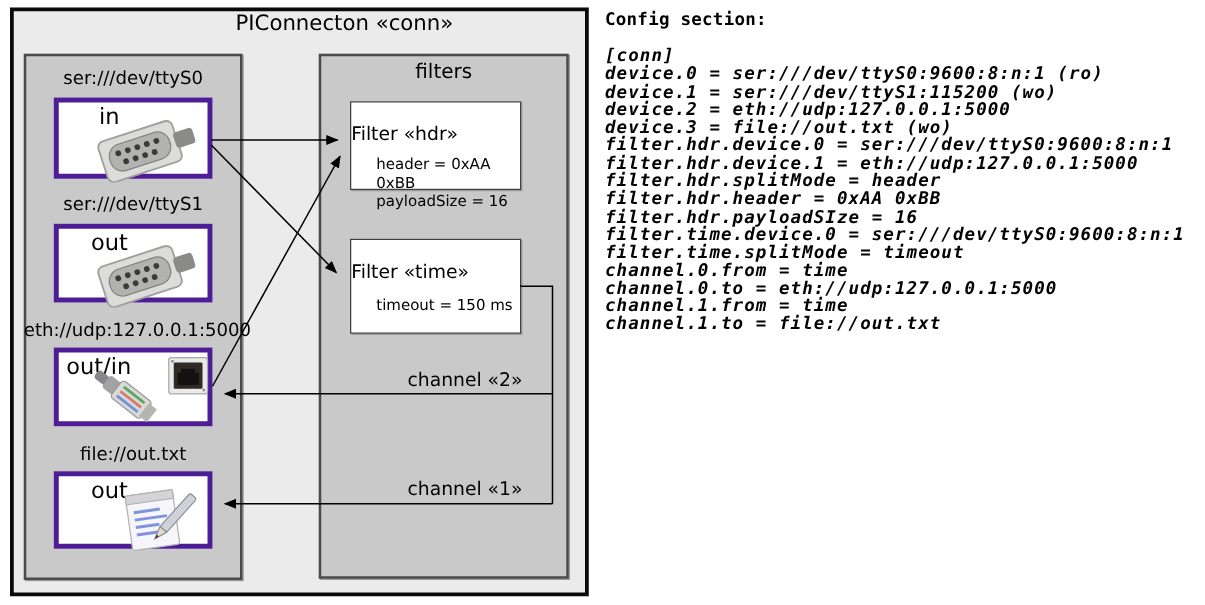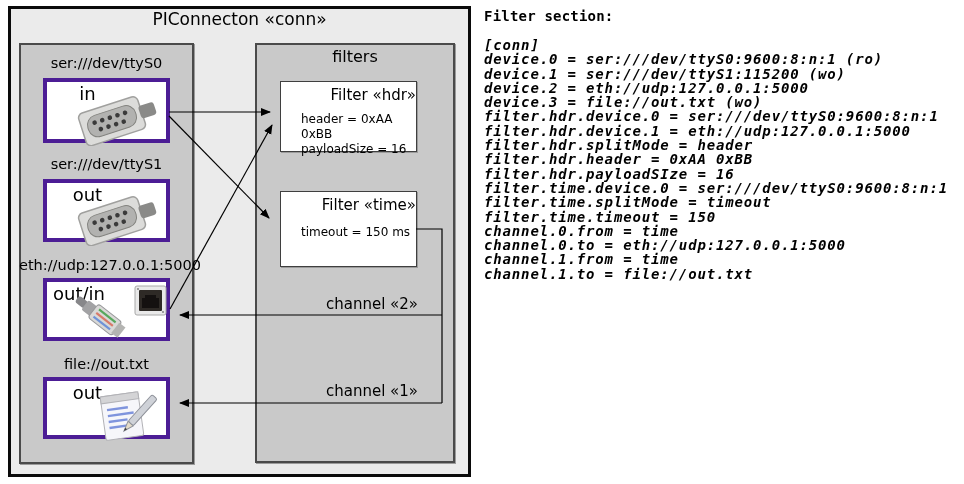--- a/index.html
+++ b/index.html
@@ -3,36 +3,36 @@
 <meta charset="utf-8">
 <style>
   html,body{margin:0;padding:0;background:#fff;}
   .screen{position:relative;width:964px;height:484px;background:#ffffff;
           font-family:"DejaVu Sans",sans-serif;color:#000;overflow:hidden;}
   .abs{position:absolute;}
 
   
   .outer-box{left:8px;top:6px;width:463px;height:471px;border:3px solid #0a0a0a;
              background:#ebebeb;box-sizing:border-box;}
-  .diagram-title{left:8px;top:9px;width:463px;text-align:center;font-size:17px;}
+  .diagram-title{left:8px;top:9px;width:463px;text-align:center;font-size:17px;padding-left:36px;}
   .group{background:#c9c9c9;border:2px solid #4a4a4a;box-sizing:border-box;
          box-shadow:1px 1px 0 #9b9b9b;}
   .devices-group{left:19px;top:43px;width:175px;height:421px;}
   .filters-group{left:255px;top:43px;width:200px;height:420px;}
   .group-title{left:255px;top:47px;width:200px;text-align:center;font-size:16px;}
 
   .dev-label{left:19px;width:175px;text-align:center;font-size:14.5px;white-space:nowrap;}
   .dev-box{left:43px;width:127px;background:#ffffff;border:4px solid #4c1d95;
            box-sizing:border-box;}
   .dir-label{position:absolute;top:1px;left:0;width:68%;text-align:center;font-size:18px;}
   .dir-label.tl{left:6px;width:auto;text-align:left;}
 
   .filter-box{left:280px;width:137px;background:#ffffff;border:1.5px solid #3f3f3f;
               box-sizing:border-box;box-shadow:1px 1px 0 #9b9b9b;}
-  .filter-title{margin-top:4px;text-align:right;font-size:15px;}
+  .filter-title{margin-top:16px;text-align:left;font-size:15px;}
   .filter-attrs{margin-top:8px;padding-left:20px;font-size:12px;line-height:15px;}
   .channel-label{left:280px;width:138px;text-align:right;font-size:15px;white-space:nowrap;}
 
   .wires{left:0;top:0;width:964px;height:484px;pointer-events:none;}
 
   
   .config-panel{left:480px;top:0;width:484px;height:300px;background:#fff;}
   .config-heading{position:absolute;left:4px;top:8px;
                   font:bold 14px "DejaVu Sans Mono",monospace;letter-spacing:0.2px;}
   .config-lines{position:absolute;left:4px;top:38px;
@@ -170,35 +170,34 @@
       <line x1="169" y1="112" x2="270" y2="112" marker-end="url(#arr)"></line>
       <line x1="169" y1="116" x2="269" y2="218" marker-end="url(#arr)"></line>
       <line x1="170" y1="309" x2="272" y2="125" marker-end="url(#arr)"></line>
       <polyline points="416,229 442,229 442,403"></polyline>
       <line x1="442" y1="315" x2="180" y2="315" marker-end="url(#arr)"></line>
       <line x1="442" y1="403" x2="180" y2="403" marker-end="url(#arr)"></line>
     </g>
   </svg>
 
   <div class="abs config-panel">
-    <div class="config-heading">Filter section:</div>
+    <div class="config-heading">Config section:</div>
     <div class="config-lines">
       <div class="cfg-line">[conn]</div>
       <div class="cfg-line">device.0 = ser:///dev/ttyS0:9600:8:n:1 (ro)</div>
       <div class="cfg-line">device.1 = ser:///dev/ttyS1:115200 (wo)</div>
       <div class="cfg-line">device.2 = eth://udp:127.0.0.1:5000</div>
       <div class="cfg-line">device.3 = file://out.txt (wo)</div>
       <div class="cfg-line">filter.hdr.device.0 = ser:///dev/ttyS0:9600:8:n:1</div>
       <div class="cfg-line">filter.hdr.device.1 = eth://udp:127.0.0.1:5000</div>
       <div class="cfg-line">filter.hdr.splitMode = header</div>
       <div class="cfg-line">filter.hdr.header = 0xAA 0xBB</div>
       <div class="cfg-line">filter.hdr.payloadSIze = 16</div>
       <div class="cfg-line">filter.time.device.0 = ser:///dev/ttyS0:9600:8:n:1</div>
       <div class="cfg-line">filter.time.splitMode = timeout</div>
-      <div class="cfg-line">filter.time.timeout = 150</div>
       <div class="cfg-line">channel.0.from = time</div>
       <div class="cfg-line">channel.0.to = eth://udp:127.0.0.1:5000</div>
       <div class="cfg-line">channel.1.from = time</div>
       <div class="cfg-line">channel.1.to = file://out.txt</div>
     </div>
   </div>
 
 </div>
 
 </body></html>

